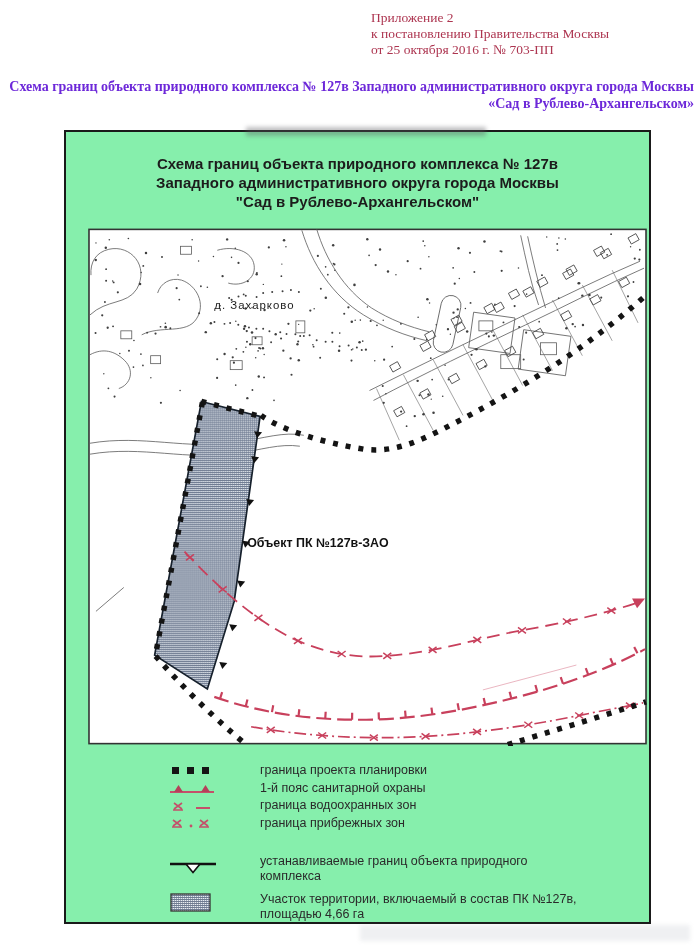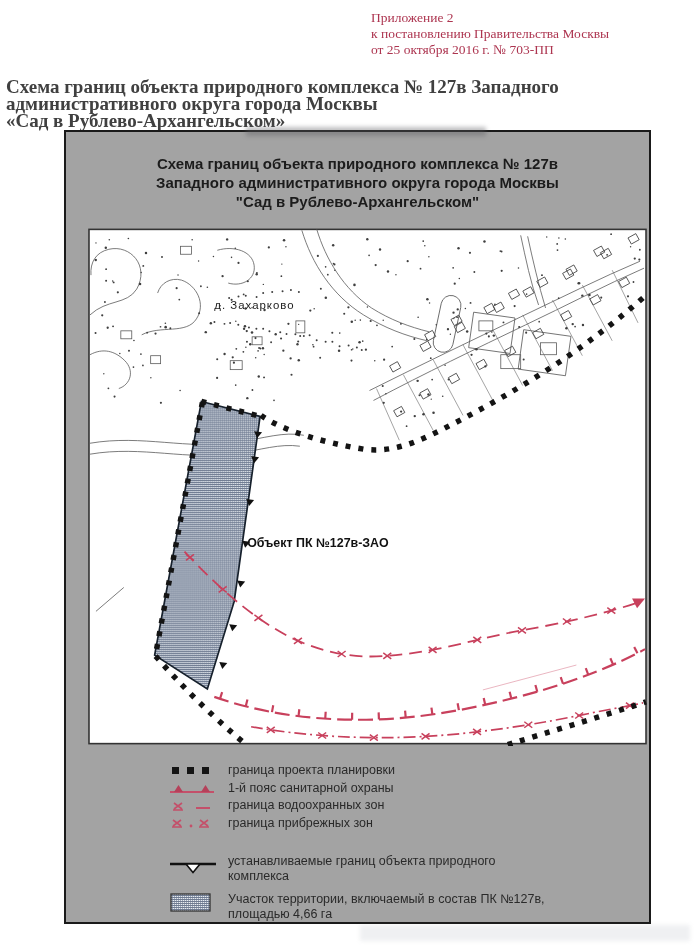--- a/index.html
+++ b/index.html
@@ -1,34 +1,34 @@
 <!DOCTYPE html>
 <html><head>
 <meta charset="utf-8">
 <style>
   html,body{margin:0;padding:0;}
   body{width:700px;height:949px;background:#fff;position:relative;overflow:hidden;
        font-family:"Liberation Sans",sans-serif;-webkit-font-smoothing:antialiased;}
   .annotation{position:absolute;left:371px;top:10px;color:#ad3550;
       font-family:"Liberation Serif",serif;font-size:13.5px;line-height:16px;}
-  .doc-title{position:absolute;left:6px;right:6px;top:78px;text-align:left;color:#404040;
-      font-family:"Liberation Serif",serif;font-weight:bold;font-size:19px;line-height:17px;}
+  .doc-title{position:absolute;left:6px;right:6px;top:78px;text-align:right;color:#6d28d9;
+      font-family:"Liberation Serif",serif;font-weight:bold;font-size:14px;line-height:17px;}
   .schema-box{position:absolute;left:64px;top:130px;width:583px;height:790px;
-      border:2px solid #1a1a1a;background:#a3a3a3;}
+      border:2px solid #1a1a1a;background:#86efac;}
   .scan-smudge{position:absolute;left:180px;top:-5px;width:240px;height:9px;
       background:rgba(90,90,95,.38);filter:blur(2px);}
   .panel-title{position:absolute;left:0;right:0;top:22px;text-align:center;color:#1c1c1c;
       font-weight:bold;font-size:15px;line-height:19px;}
   .map-frame{position:absolute;left:22px;top:96px;width:660px;height:518px;}
   .legend{position:absolute;left:104px;top:630px;width:450px;color:#2a2a2a;font-size:12.5px;}
   .lrow{display:flex;align-items:center;height:17.5px;}
   .lrow .sym{width:46px;flex:none;margin-right:12px;display:flex;align-items:center;}
   .lrow2{display:flex;align-items:flex-start;}
   .lrow2 .sym{width:46px;flex:none;margin-right:12px;}
-  .lab{line-height:15px;}
+  .lab{line-height:15px;margin-left:32px;}
   .mt22{margin-top:22px;}
   .mt8{margin-top:8px;}
   .ghost{position:absolute;left:360px;top:925px;width:330px;height:16px;
       background:rgba(120,130,150,.12);filter:blur(2px);}
 </style>
 </head>
 <body>
 
 <div class="annotation">
   <div>Приложение 2</div>

